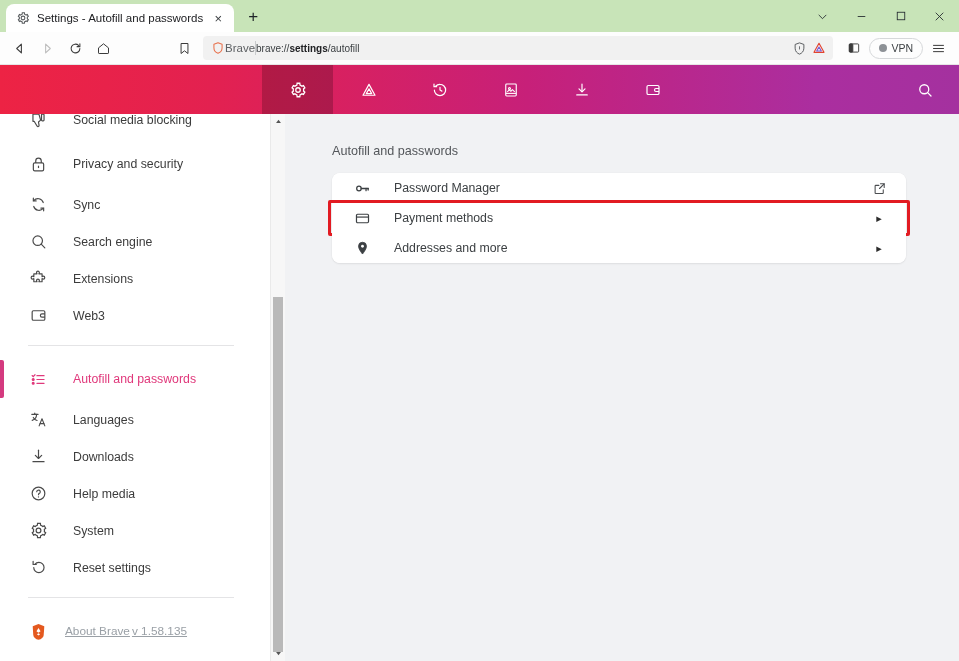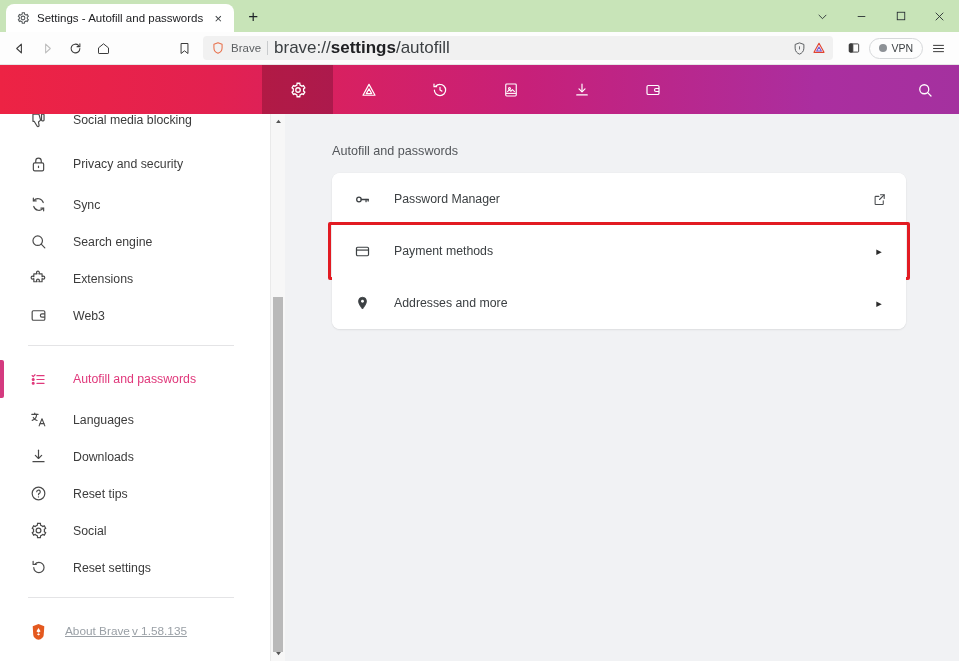--- a/index.html
+++ b/index.html
@@ -85,28 +85,28 @@
   .tb-spacer-sm { width: 5px; }
 
   .omnibox {
     flex: 1 1 auto;
     height: 24px;
     background: #f1f1f1;
     border-radius: 4px;
     display: flex; align-items: center;
     padding: 0 6px 0 8px;
     margin: 0 6px 0 4px;
-    gap: 6px;
+    gap: 0;
     min-width: 0;
   }
   .omni-brave-icon { width: 14px; height: 14px; flex: 0 0 14px; }
   .omni-label { font-size: 11.5px; color: #5d6063; white-space: nowrap; }
   .omni-div { width: 1px; height: 14px; background: #c9cbcd; }
   .omni-url {
-    font-size: 17px; color: #3c4043; white-space: nowrap;
+    font-size: 10px; color: #3c4043; white-space: nowrap;
     overflow: hidden; text-overflow: ellipsis;
   }
   .omni-url b { font-weight: 700; color: #202124; }
   .omni-right { margin-left: auto; display: flex; align-items: center; gap: 4px; padding-left:6px;}
 
   .vpn-pill {
     display: flex; align-items: center; gap: 4px;
     height: 21px; padding: 0 9px;
     border: 1px solid #d6d8da; border-radius: 11px;
     font-size: 10.5px; color: #3c4043; white-space: nowrap;
@@ -231,21 +231,21 @@
   }
   .card {
     width: 574px;
     background: #ffffff;
     border-radius: 8px;
     box-shadow: 0 1px 2px rgba(0,0,0,0.08), 0 0 1px rgba(0,0,0,0.10);
     overflow: visible;
     position: relative;
   }
   .card-row {
-    height: 52px;
+    height: 30px;
     display: flex; align-items: center;
     padding: 0 18px 0 21px;
     position: relative;
     background: #ffffff;
   }
   .card-row:first-child { border-radius: 8px 8px 0 0; }
   .card-row:last-child { border-radius: 0 0 8px 8px; }
   .card-row .row-icon {
     width: 18px; height: 18px; flex: 0 0 18px;
     display: flex; align-items: center; justify-content: center;
@@ -549,31 +549,31 @@
         </div>
 
         <div class="sb-item">
           <span class="sb-icon">
             <svg viewBox="0 0 24 24" width="19" height="19" fill="none" stroke="#4a4a4a" stroke-width="1.5" stroke-linecap="round">
               <circle cx="12" cy="12" r="8"></circle>
               <path d="M9.8 9.8a2.2 2.2 0 114 1.3c-.8.9-1.8 1.1-1.8 2.4"></path>
               <circle cx="12" cy="16.4" r=".8" fill="#4a4a4a" stroke="none"></circle>
             </svg>
           </span>
-          <span class="sb-label">Reset tips</span>
+          <span class="sb-label">Help media</span>
         </div>
 
         <div class="sb-item">
           <span class="sb-icon">
             <svg viewBox="0 0 24 24" width="19" height="19" fill="none" stroke="#4a4a4a" stroke-width="1.5">
               <circle cx="12" cy="12" r="3"></circle>
               <path d="M19.4 13.5a7.8 7.8 0 000-3l1.7-1.3-1.8-3.1-2 .8a7.8 7.8 0 00-2.6-1.5L14.4 3h-3.6l-.3 2.4a7.8 7.8 0 00-2.6 1.5l-2-.8L4.1 9.2l1.7 1.3a7.8 7.8 0 000 3l-1.7 1.3 1.8 3.1 2-.8a7.8 7.8 0 002.6 1.5l.3 2.4h3.6l.3-2.4a7.8 7.8 0 002.6-1.5l2 .8 1.8-3.1z"></path>
             </svg>
           </span>
-          <span class="sb-label">Social</span>
+          <span class="sb-label">System</span>
         </div>
 
         <div class="sb-item">
           <span class="sb-icon">
             <svg viewBox="0 0 24 24" width="19" height="19" fill="none" stroke="#4a4a4a" stroke-width="1.5" stroke-linecap="round">
               <path d="M6 12a6.5 6.5 0 106.5-6.5c-2.2 0-4 1.1-5.2 2.6"></path>
               <path d="M5.2 4.2v4h4"></path>
             </svg>
           </span>
           <span class="sb-label">Reset settings</span>

